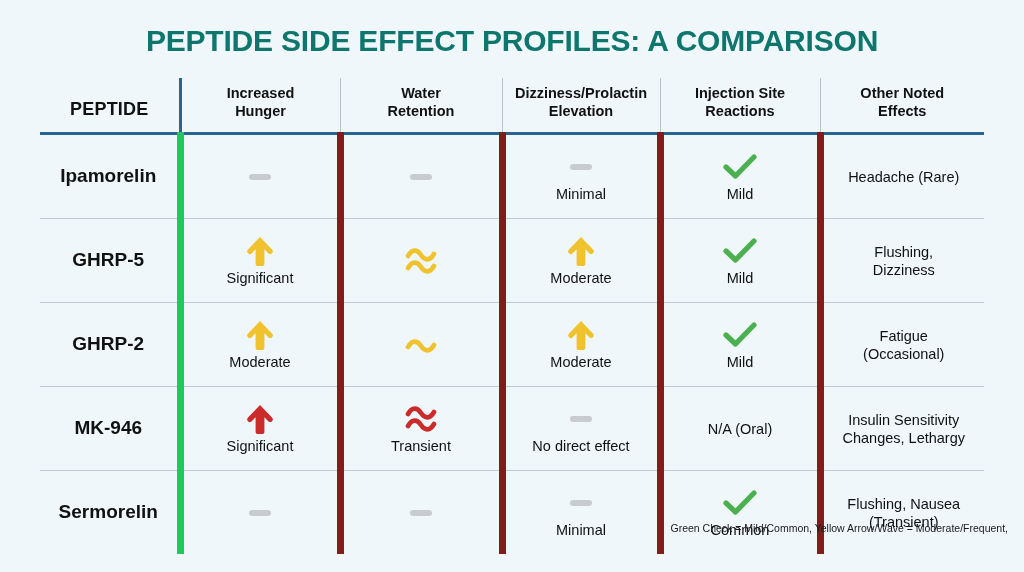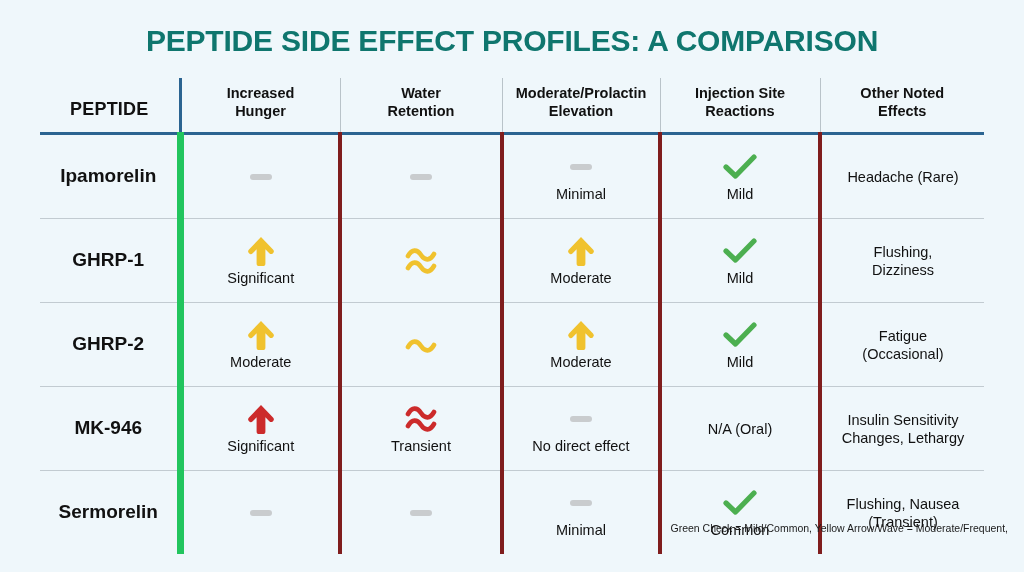--- a/index.html
+++ b/index.html
@@ -79,21 +79,21 @@
 
   
   tbody td {
     height: 75px;
     padding: 4px 6px;
     text-align: center;
     vertical-align: middle;
     font-size: 14.5px;
     line-height: 1.3;
     border-bottom: 1px solid #C2CBD1;
-    border-left: 4px solid #7f1d1d;
+    border-left: 7px solid #7f1d1d;
   }
   tbody tr:last-child td {
     border-bottom: none;
   }
   tbody td.first-col {
     border-left: none;
     font-weight: bold;
     font-size: 19px;
   }
   tbody td.col-divider {
@@ -167,21 +167,21 @@
           </th>
           <th class="col-divider">
             <span>Increased</span><br>
             <span>Hunger</span>
           </th>
           <th>
             <span>Water</span><br>
             <span>Retention</span>
           </th>
           <th>
-            <span>Moderate/Prolactin</span><br>
+            <span>Dizziness/Prolactin</span><br>
             <span>Elevation</span>
           </th>
           <th>
             <span>Injection Site</span><br>
             <span>Reactions</span>
           </th>
           <th>
             <span>Other Noted</span><br>
             <span>Effects</span>
           </th>
@@ -222,21 +222,21 @@
                 <div class="cell-label">Mild</div>
               </div>
             </td>
             <td>
               <div class="cell-inner">
                 <div class="cell-label">Headache (Rare)</div>
               </div>
             </td>
           </tr>
           <tr>
-            <td class="first-col">GHRP-1</td>
+            <td class="first-col">GHRP-5</td>
             <td class="col-divider">
               <div class="cell-inner">
                 <div class="icon-slot">
                   <svg class="ic" width="30" height="34" viewBox="0 0 30 34">
                     <path d="M15 3 L27 15.5 A2.6 2.6 0 0 1 23.3 19.2 L19.4 15.3 L19.4 29.4 A2.6 2.6 0 0 1 16.8 32 L13.2 32 A2.6 2.6 0 0 1 10.6 29.4 L10.6 15.3 L6.7 19.2 A2.6 2.6 0 0 1 3 15.5 Z" fill="#F0C22E"></path>
                   </svg>
                 </div>
                 <div class="cell-label">Significant</div>
               </div>
             </td>

